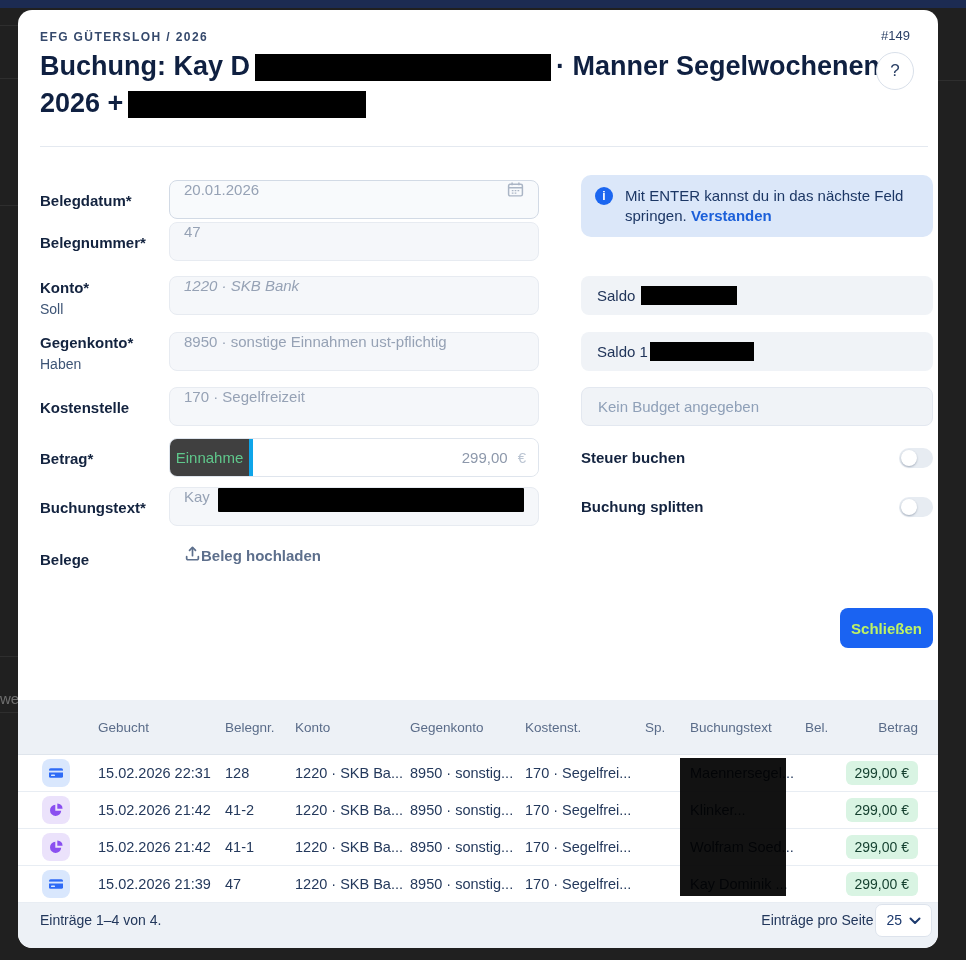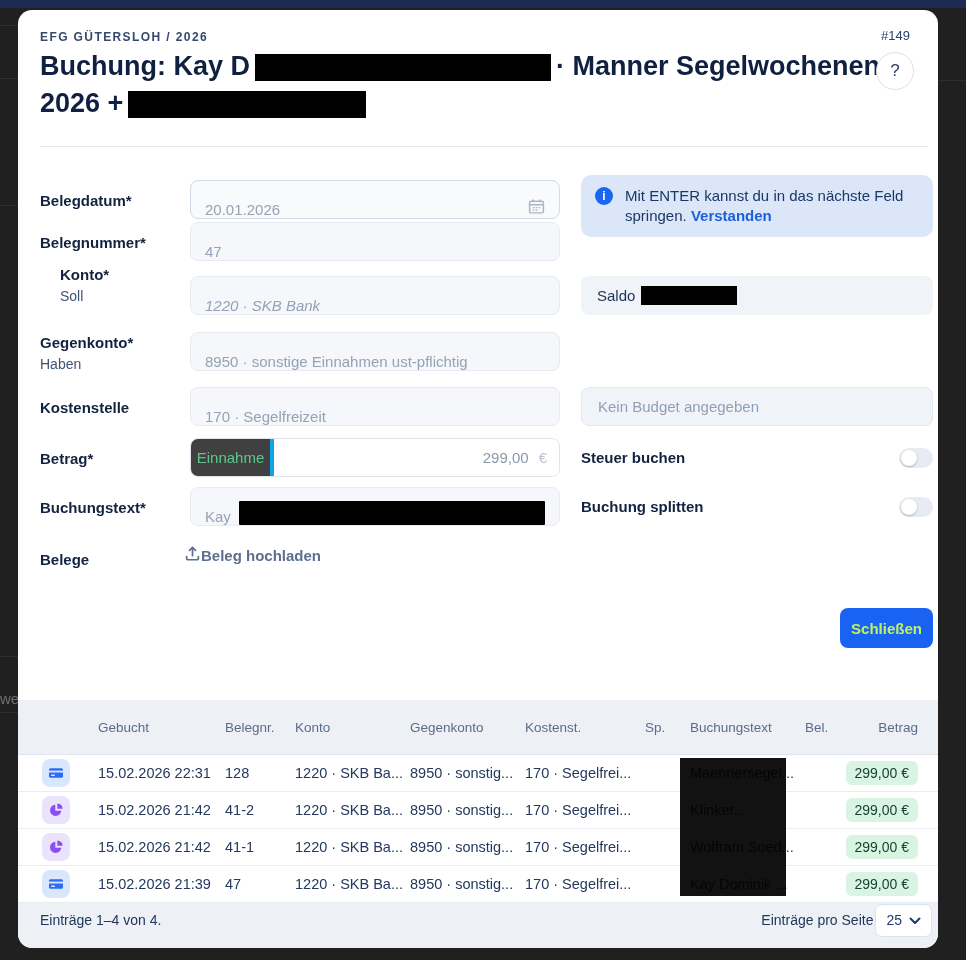--- a/index.html
+++ b/index.html
@@ -22,22 +22,22 @@
   .redact.r1{width:296px;}
   .redact.r2{width:238px;}
   .help-btn{position:absolute;right:24px;top:42px;width:36px;height:36px;border:1px solid #d9e0ea;
             border-radius:50%;color:#2c4166;font-size:17px;display:flex;align-items:center;
             justify-content:center;background:#fff;cursor:pointer;}
   .divider{position:absolute;left:22px;right:10px;top:136px;border-top:1px solid #e4e9f0;}
 
   
   .flabel{position:absolute;left:22px;font-size:15px;font-weight:700;color:#13233f;line-height:19px;}
   .fsub{font-weight:400;color:#3d5475;font-size:14px;margin-top:3px;}
-  .field{position:absolute;left:172px;width:370px;height:39px;background:#f5f7fa;
-         border:1px solid #e7ebf1;border-radius:8px;display:flex;align-items:flex-end;
+  .field{position:absolute;left:151px;width:370px;height:39px;background:#f5f7fa;
+         border:1px solid #e7ebf1;border-radius:8px;display:flex;align-items:flex-start;
          padding:0 14px;font-size:15px;color:#96a2b5;box-sizing:border-box;}
   .field.date{border-color:#d2dae5;background:#f8fafc;justify-content:space-between;}
   .betrag{padding:0;overflow:hidden;}
   .betrag .seg-type{width:79px;height:100%;background:#404040;border-right:4px solid #0ea5e9;
          display:flex;align-items:center;justify-content:center;color:#5fc78b;font-size:15px;}
   .betrag .seg-amt{flex:1;height:100%;background:#fff;display:flex;align-items:center;
          justify-content:flex-end;padding:0 12px;}
   .betrag .amt{color:#8d98ab;font-size:15px;}
   .betrag .cur{color:#bac4d2;font-size:15px;margin-left:10px;}
   .field-redact{flex:1;height:24px;background:#000;margin-left:8px;border-radius:1px;}
@@ -108,21 +108,21 @@
   <div class="modal">
 
     <div class="breadcrumb">EFG GÜTERSLOH / 2026</div>
     <div class="record-id">#149</div>
     <div class="title"><span>Buchung: Kay D</span><span class="redact r1"></span><span>· Manner Segelwochenende 2026 +</span><span class="redact r2"></span></div>
     <div class="help-btn">?</div>
     <div class="divider"></div>
 
     <div class="flabel" style="top:181px;">Belegdatum*</div>
     <div class="flabel" style="top:223px;">Belegnummer*</div>
-    <div class="flabel" style="top:255px;margin-left:20px;">
+    <div class="flabel" style="top:268px;">
       <div>Konto*</div>
       <div class="fsub">Soll</div>
     </div>
     <div class="flabel" style="top:323px;">
       <div>Gegenkonto*</div>
       <div class="fsub">Haben</div>
     </div>
     <div class="flabel" style="top:388px;">Kostenstelle</div>
     <div class="flabel" style="top:439px;">Betrag*</div>
     <div class="flabel" style="top:488px;">Buchungstext*</div>
@@ -173,20 +173,24 @@
       <span>Beleg hochladen</span>
     </button>
 
     <div class="rcol info-box" style="top:165px;">
       <span class="info-i">i</span>
       <span><span>Mit ENTER kannst du in das nächste Feld springen.</span> <span class="info-link">Verstanden</span></span>
     </div>
     <div class="rcol saldo-box" style="top:266px;">
       <span>Saldo</span>
       <span class="saldo-redact" style="width:96px;"></span>
+    </div>
+    <div class="rcol saldo-box" style="top:322px;">
+      <span>Saldo 1</span>
+      <span class="saldo-redact" style="width:104px;margin-left:2px;"></span>
     </div>
     <div class="rcol toggle-row" style="top:428px;">
       <span class="toggle-label">Steuer buchen</span>
       <span class="toggle"></span>
     </div>
     <div class="rcol budget-box" style="top:377px;">Kein Budget angegeben</div>
     <div class="rcol toggle-row" style="top:477px;">
       <span class="toggle-label">Buchung splitten</span>
       <span class="toggle"></span>
     </div>

